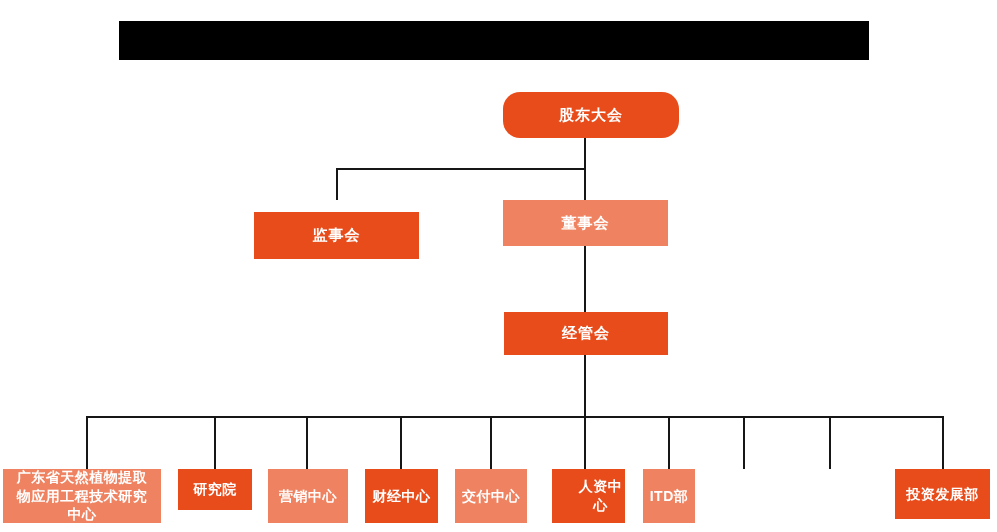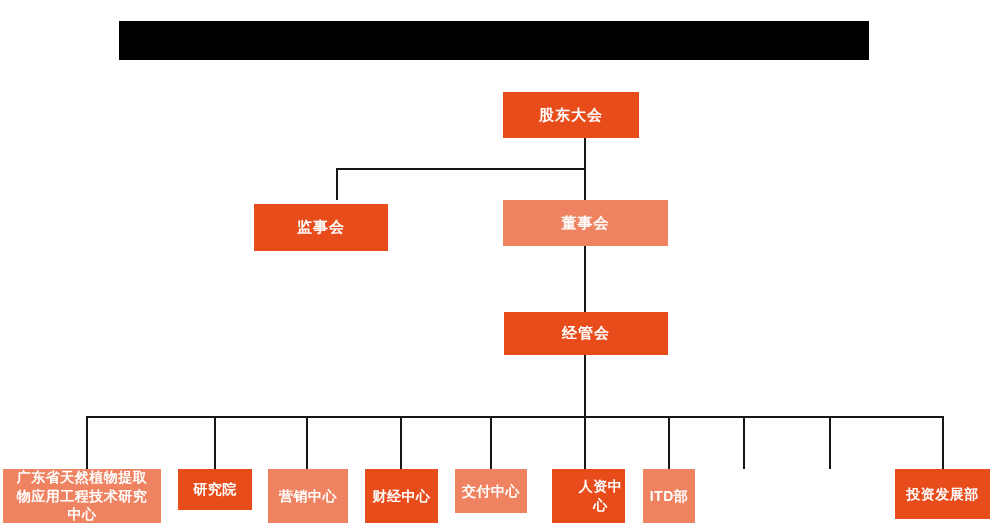--- a/index.html
+++ b/index.html
@@ -60,25 +60,25 @@
   <div class="vline" style="left:214px; top:417px; height:52px;"></div>
   <div class="vline" style="left:306px; top:417px; height:52px;"></div>
   <div class="vline" style="left:400px; top:417px; height:52px;"></div>
   <div class="vline" style="left:490px; top:417px; height:52px;"></div>
   <div class="vline" style="left:584px; top:417px; height:52px;"></div>
   <div class="vline" style="left:668px; top:417px; height:52px;"></div>
   <div class="vline" style="left:743px; top:417px; height:52px;"></div>
   <div class="vline" style="left:829px; top:417px; height:52px;"></div>
   <div class="vline" style="left:942px; top:417px; height:52px;"></div>
 
-  <div class="node primary" style="left:503px; top:92px; width:136px; height:46px;">
+  <div class="node primary" style="left:503px; top:92px; width:176px; height:46px;border-radius:17px;">
     <span>股东大会</span>
   </div>
 
-  <div class="node primary" style="left:254px; top:204px; width:134px; height:47px;">
+  <div class="node primary" style="left:254px; top:212px; width:165px; height:47px;">
     <span>监事会</span>
   </div>
   <div class="node secondary" style="left:503px; top:200px; width:165px; height:46px;">
     <span>董事会</span>
   </div>
 
   <div class="node primary" style="left:504px; top:312px; width:164px; height:43px;">
     <span>经管会</span>
   </div>
 
@@ -87,21 +87,21 @@
   </div>
   <div class="node primary bottom" style="left:178px; top:469px; width:74px; height:41px;">
     <span>研究院</span>
   </div>
   <div class="node secondary bottom" style="left:268px; top:469px; width:80px; height:54px;">
     <span>营销中心</span>
   </div>
   <div class="node primary bottom" style="left:365px; top:469px; width:73px; height:54px;">
     <span>财经中心</span>
   </div>
-  <div class="node secondary bottom" style="left:455px; top:469px; width:72px; height:44px;">
+  <div class="node secondary bottom" style="left:455px; top:469px; width:72px; height:54px;">
     <span>交付中心</span>
   </div>
   <div class="node primary bottom" style="left:552px; top:469px; width:73px; height:54px;padding-left:24px;">
     <span>人资中心</span>
   </div>
   <div class="node secondary bottom" style="left:643px; top:469px; width:52px; height:54px;">
     <span>ITD部</span>
   </div>
   <div class="node primary bottom" style="left:895px; top:469px; width:95px; height:50px;">
     <span>投资发展部</span>

